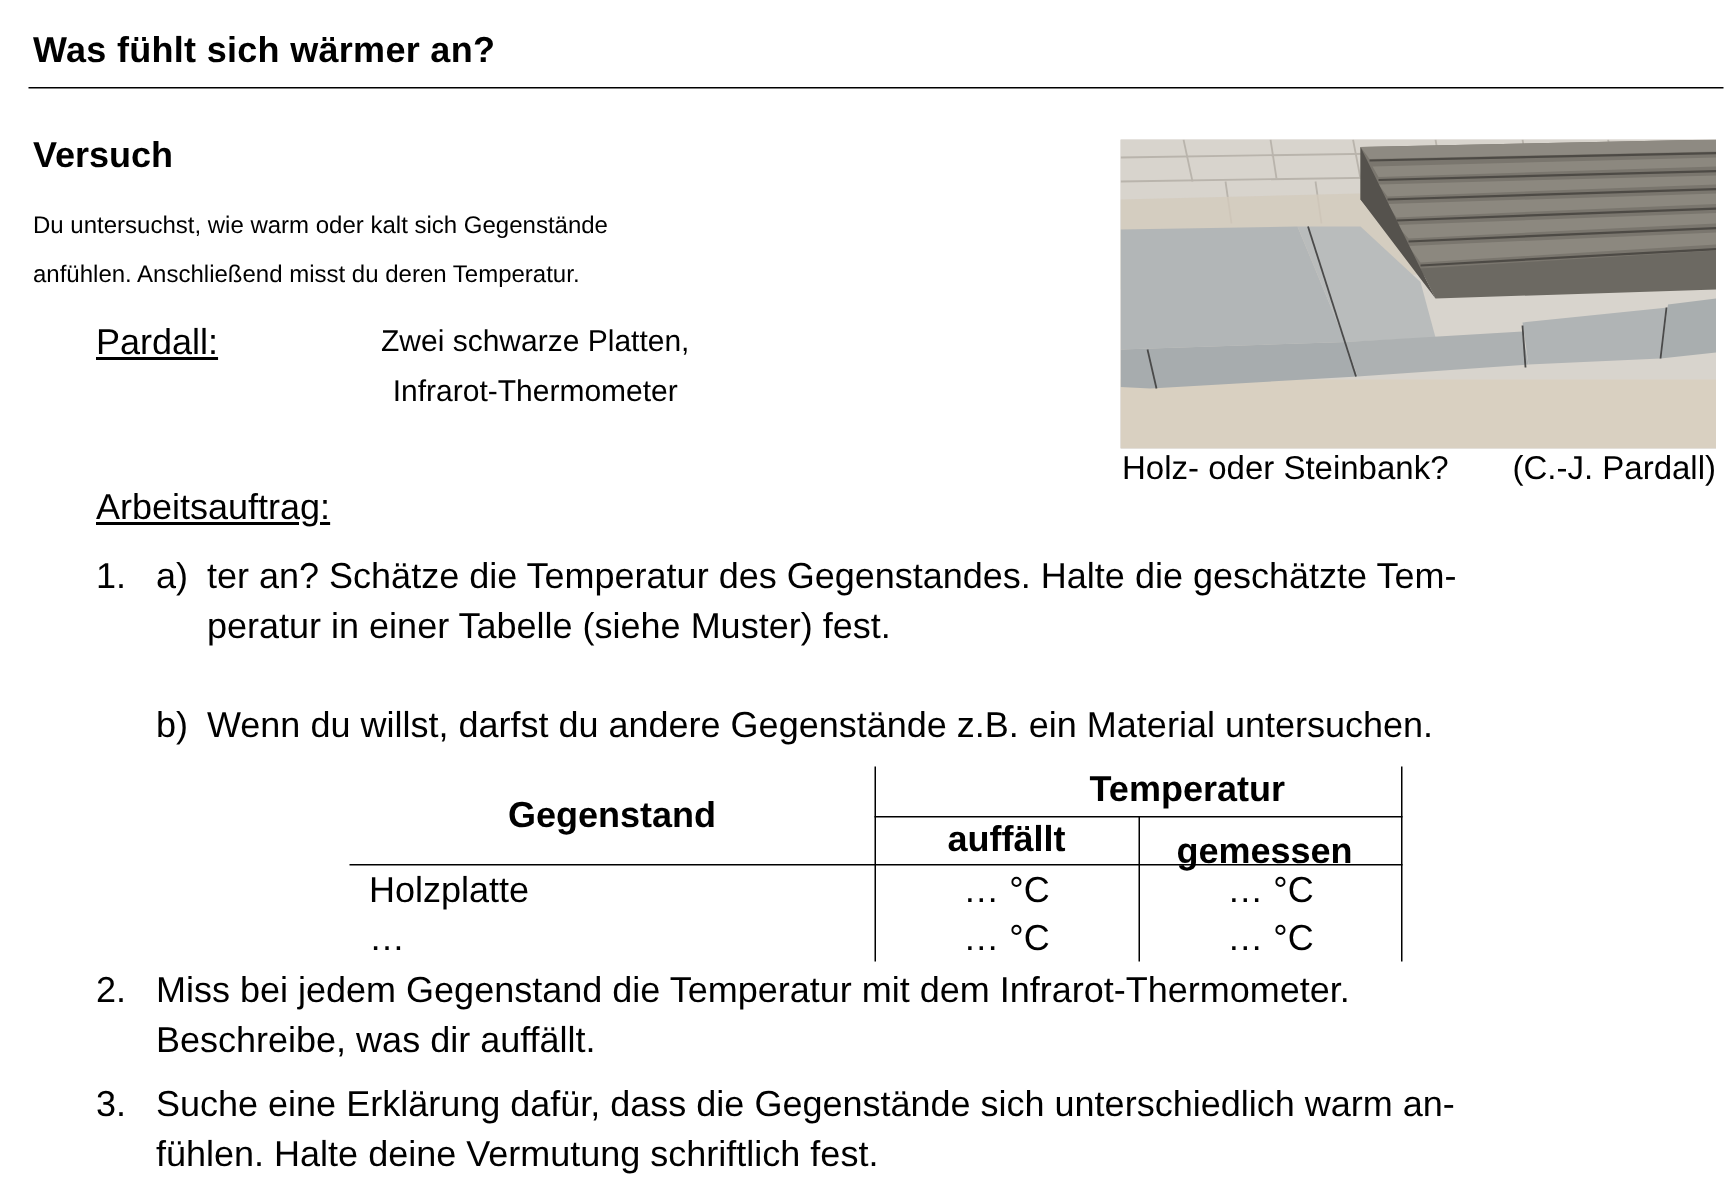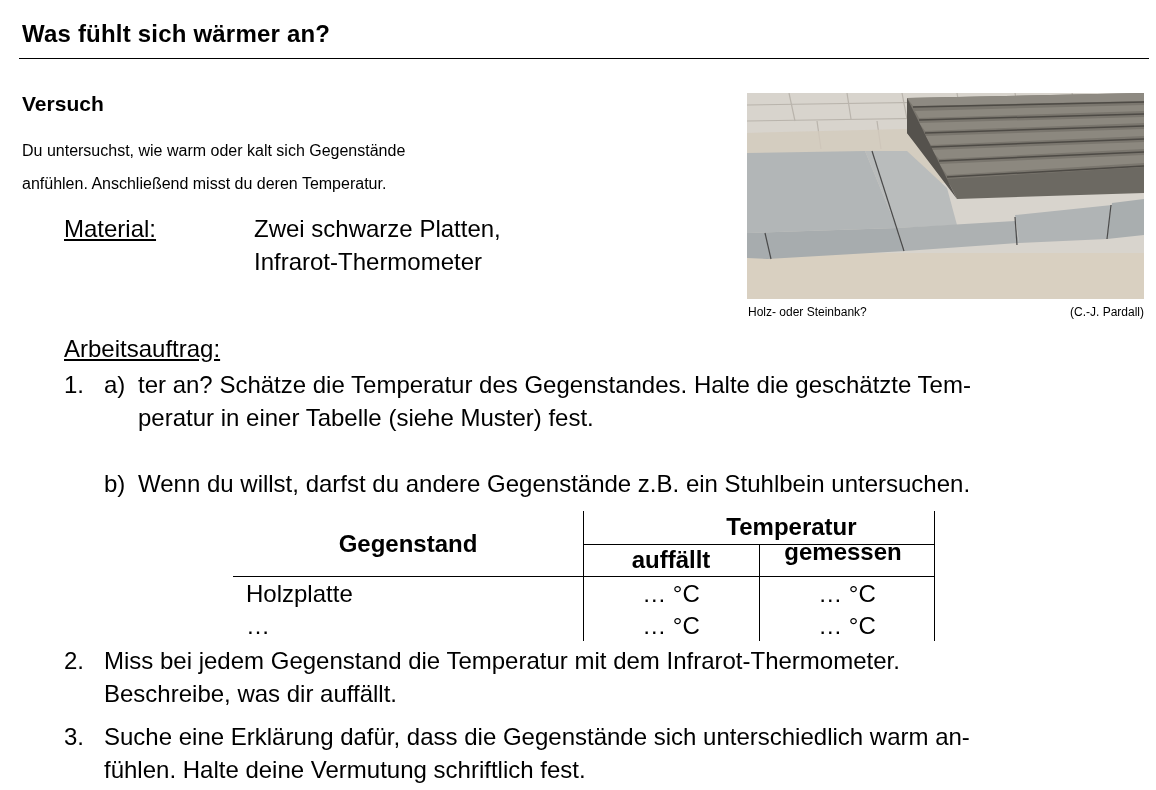--- a/index.html
+++ b/index.html
@@ -9,40 +9,40 @@
   }
   .abs { position: absolute; }
   .title {
     left: 22px; top: 14px; font-size: 24px; font-weight: bold; line-height: 40px;
     letter-spacing: 0.2px;
   }
   .title-rule {
     left: 19px; top: 58px; width: 1130px; height: 0; border-top: 1.5px solid #000;
   }
   .section {
-    left: 22px; top: 89px; font-size: 21px; font-weight: bold; line-height: 30px;
+    left: 22px; top: 89px; font-size: 24px; font-weight: bold; line-height: 30px;
   }
   .intro {
     left: 22px; top: 134px; font-size: 16px; line-height: 33px; width: 700px;
   }
   .mat-label, .task-label {
     left: 64px; font-size: 24px; line-height: 33px; text-decoration: underline;
   }
   .mat-label { top: 212px; }
-  .task-label { top: 332px; }
-  .mat-list { left: 254px; top: 212px; font-size: 24px; line-height: 33px; }
+  .task-label { top: 322px; }
+  .mat-list { left: 254px; top: 212px; font-size: 20px; line-height: 33px; text-align: center; }
   .mat-list div { white-space: nowrap; }
 
   
   .photo {
     left: 747px; top: 93px; width: 397px; height: 206px; overflow: hidden;
     background: #cfcac1;
   }
   .caption {
-    left: 748px; top: 302px; width: 396px; font-size: 12px; line-height: 20px;
+    left: 748px; top: 302px; width: 396px; font-size: 22px; line-height: 20px;
     display: flex; justify-content: space-between;
   }
 
   
   .task { font-size: 24px; line-height: 33px; }
   .num { position: absolute; }
   .t1 { left: 64px; top: 368px; width: 1080px; }
   .t1 .num { left: 0; top: 0; }
   .sub { position: absolute; left: 40px; width: 1040px; }
   .sub .lbl { position: absolute; left: 0; top: 0; }
@@ -68,21 +68,21 @@
 <div class="abs title">Was fühlt sich wärmer an?</div>
 <div class="abs title-rule"></div>
 
 <div class="abs section">Versuch</div>
 
 <div class="abs intro">
   <div>Du untersuchst, wie warm oder kalt sich Gegenstände</div>
   <div>anfühlen. Anschließend misst du deren Temperatur.</div>
 </div>
 
-<div class="abs mat-label">Material:</div>
+<div class="abs mat-label">Pardall:</div>
 <div class="abs mat-list">
   <div>Zwei schwarze Platten,</div>
   <div>Infrarot-Thermometer</div>
 </div>
 
 <div class="abs task-label">Arbeitsauftrag:</div>
 
 <div class="abs photo">
   <svg width="397" height="206" viewBox="0 0 397 206" xmlns="http://www.w3.org/2000/svg">
 
@@ -150,37 +150,37 @@
   <div class="sub sa">
     <span class="lbl">a)</span>
     <div class="txt">
       <div>ter an? Schätze die Temperatur des Gegenstandes. Halte die geschätzte Tem-</div>
       <div>peratur in einer Tabelle (siehe Muster) fest.</div>
     </div>
   </div>
   <div class="sub sb">
     <span class="lbl">b)</span>
     <div class="txt">
-      <div>Wenn du willst, darfst du andere Gegenstände z.B. ein Stuhlbein untersuchen.</div>
+      <div>Wenn du willst, darfst du andere Gegenstände z.B. ein Material untersuchen.</div>
     </div>
   </div>
 </div>
 
 <div class="abs tbl">
 
   <div class="vline" style="left:350px; top:0; height:130px;"></div>
   <div class="vline" style="left:701px; top:0; height:130px;"></div>
   <div class="vline" style="left:526px; top:33px; height:97px;"></div>
   <div class="hline" style="left:350px; top:33px; width:352px;"></div>
   <div class="hline" style="left:0; top:65px; width:702px;"></div>
 
   <div class="cell hdr" style="left:0; width:350px; top:18px; text-align:center;">Gegenstand</div>
   <div class="cell hdr" style="left:350px; width:417px; top:1px; text-align:center;">Temperatur</div>
   <div class="cell hdr" style="left:350px; width:176px; top:34px; text-align:center;">auffällt</div>
-  <div class="cell hdr" style="left:526px; width:168px; top:26px; text-align:center;">gemessen</div>
+  <div class="cell hdr" style="left:526px; width:168px; top:42px; text-align:center;">gemessen</div>
 
   <div class="cell" style="left:13px; top:68px;">Holzplatte</div>
   <div class="cell" style="left:350px; width:176px; top:68px; text-align:center;">… °C</div>
   <div class="cell" style="left:526px; width:176px; top:68px; text-align:center;">… °C</div>
 
   <div class="cell" style="left:13px; top:100px;">…</div>
   <div class="cell" style="left:350px; width:176px; top:100px; text-align:center;">… °C</div>
   <div class="cell" style="left:526px; width:176px; top:100px; text-align:center;">… °C</div>
 </div>
 

